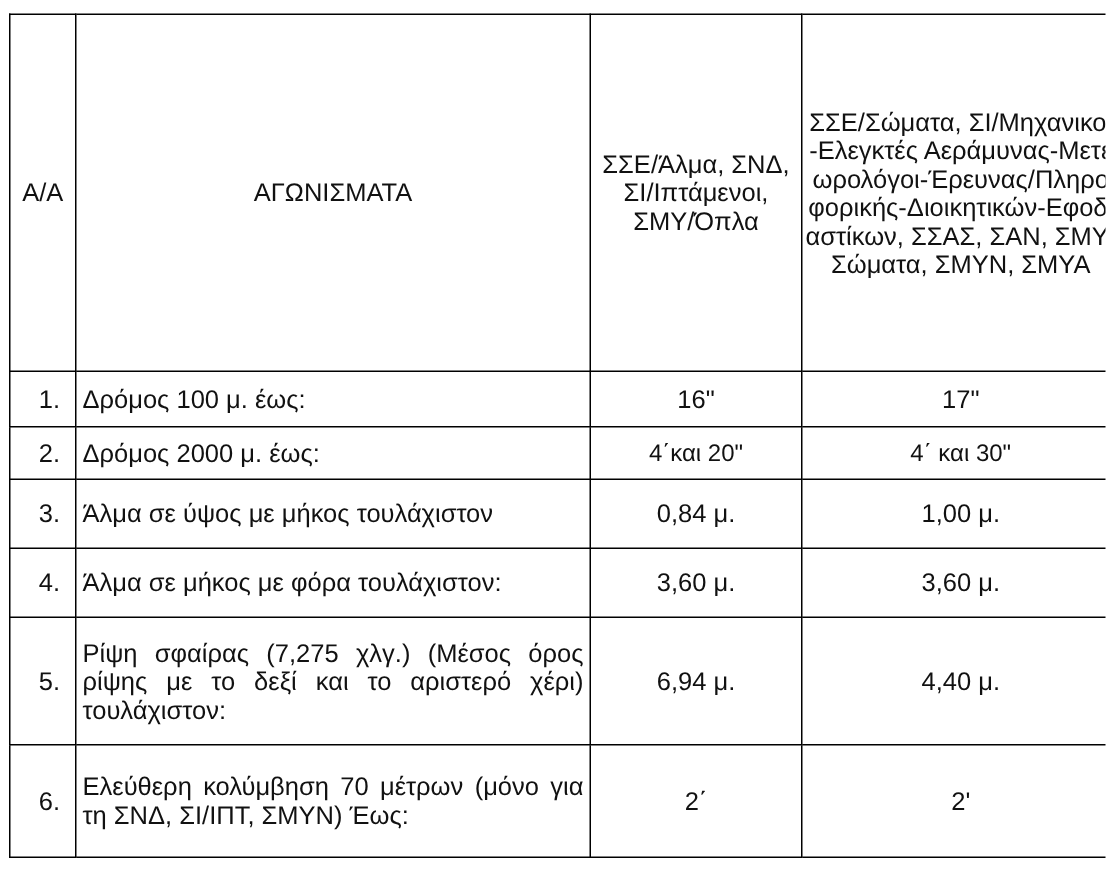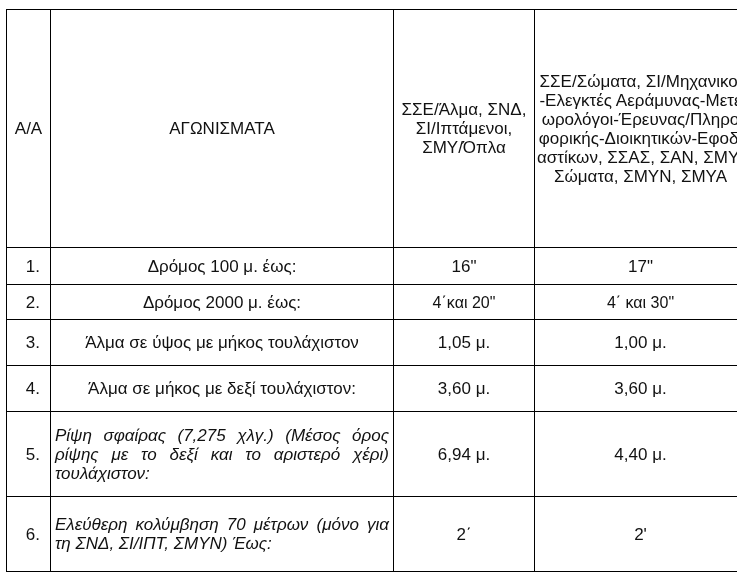--- a/index.html
+++ b/index.html
@@ -1,23 +1,23 @@
 <!DOCTYPE html>
 <html><head>
 <meta charset="utf-8">
 <style>
   html, body { margin: 0; padding: 0; background: #ffffff; }
   body { width: 737px; height: 583px; overflow: hidden; position: relative;
          font-family: "Liberation Sans", sans-serif; color: #111; }
   table { position: absolute; left: 6px; top: 9px; border-collapse: collapse;
           table-layout: fixed; width: 740px; }
-  td { border: 1.5px solid #000; font-size: 17px; line-height: 19px; padding: 0 4px; vertical-align: middle; text-align: center; }
+  td { border: 1.5px solid #000; font-size: 17px; line-height: 19px; padding: 0 4px; vertical-align: middle; }
   td.c { text-align: center; }
   td.num { text-align: right; padding-right: 10px; }
-  td.just { text-align: justify; text-align-last: left; font-style: italic; }
+  td.just { text-align: justify; text-align-last: left; }
   .hdr td { height: 237px; }
   .r1 td { height: 36px; }
   .r2 td { height: 34px; }
   .r3 td { height: 45px; }
   .r4 td { height: 45px; }
   .r5 td { height: 84px; }
   .r6 td { height: 74px; }
   .small { font-size: 16px; }
 </style>
 </head>
@@ -49,26 +49,26 @@
   </tr>
   <tr class="r2">
     <td class="num">2.</td>
     <td>Δρόμος 2000 μ. έως:</td>
     <td class="c small">4΄και 20"</td>
     <td class="c small">4΄ και 30"</td>
   </tr>
   <tr class="r3">
     <td class="num">3.</td>
     <td>Άλμα σε ύψος με μήκος τουλάχιστον</td>
-    <td class="c">1,05 μ.</td>
+    <td class="c">0,84 μ.</td>
     <td class="c">1,00 μ.</td>
   </tr>
   <tr class="r4">
     <td class="num">4.</td>
-    <td>Άλμα σε μήκος με δεξί τουλάχιστον:</td>
+    <td>Άλμα σε μήκος με φόρα τουλάχιστον:</td>
     <td class="c">3,60 μ.</td>
     <td class="c">3,60 μ.</td>
   </tr>
   <tr class="r5">
     <td class="num">5.</td>
     <td class="just">Ρίψη σφαίρας (7,275 χλγ.) (Μέσος όρος ρίψης με το δεξί και το αριστερό χέρι) τουλάχιστον:</td>
     <td class="c">6,94 μ.</td>
     <td class="c">4,40 μ.</td>
   </tr>
   <tr class="r6">

